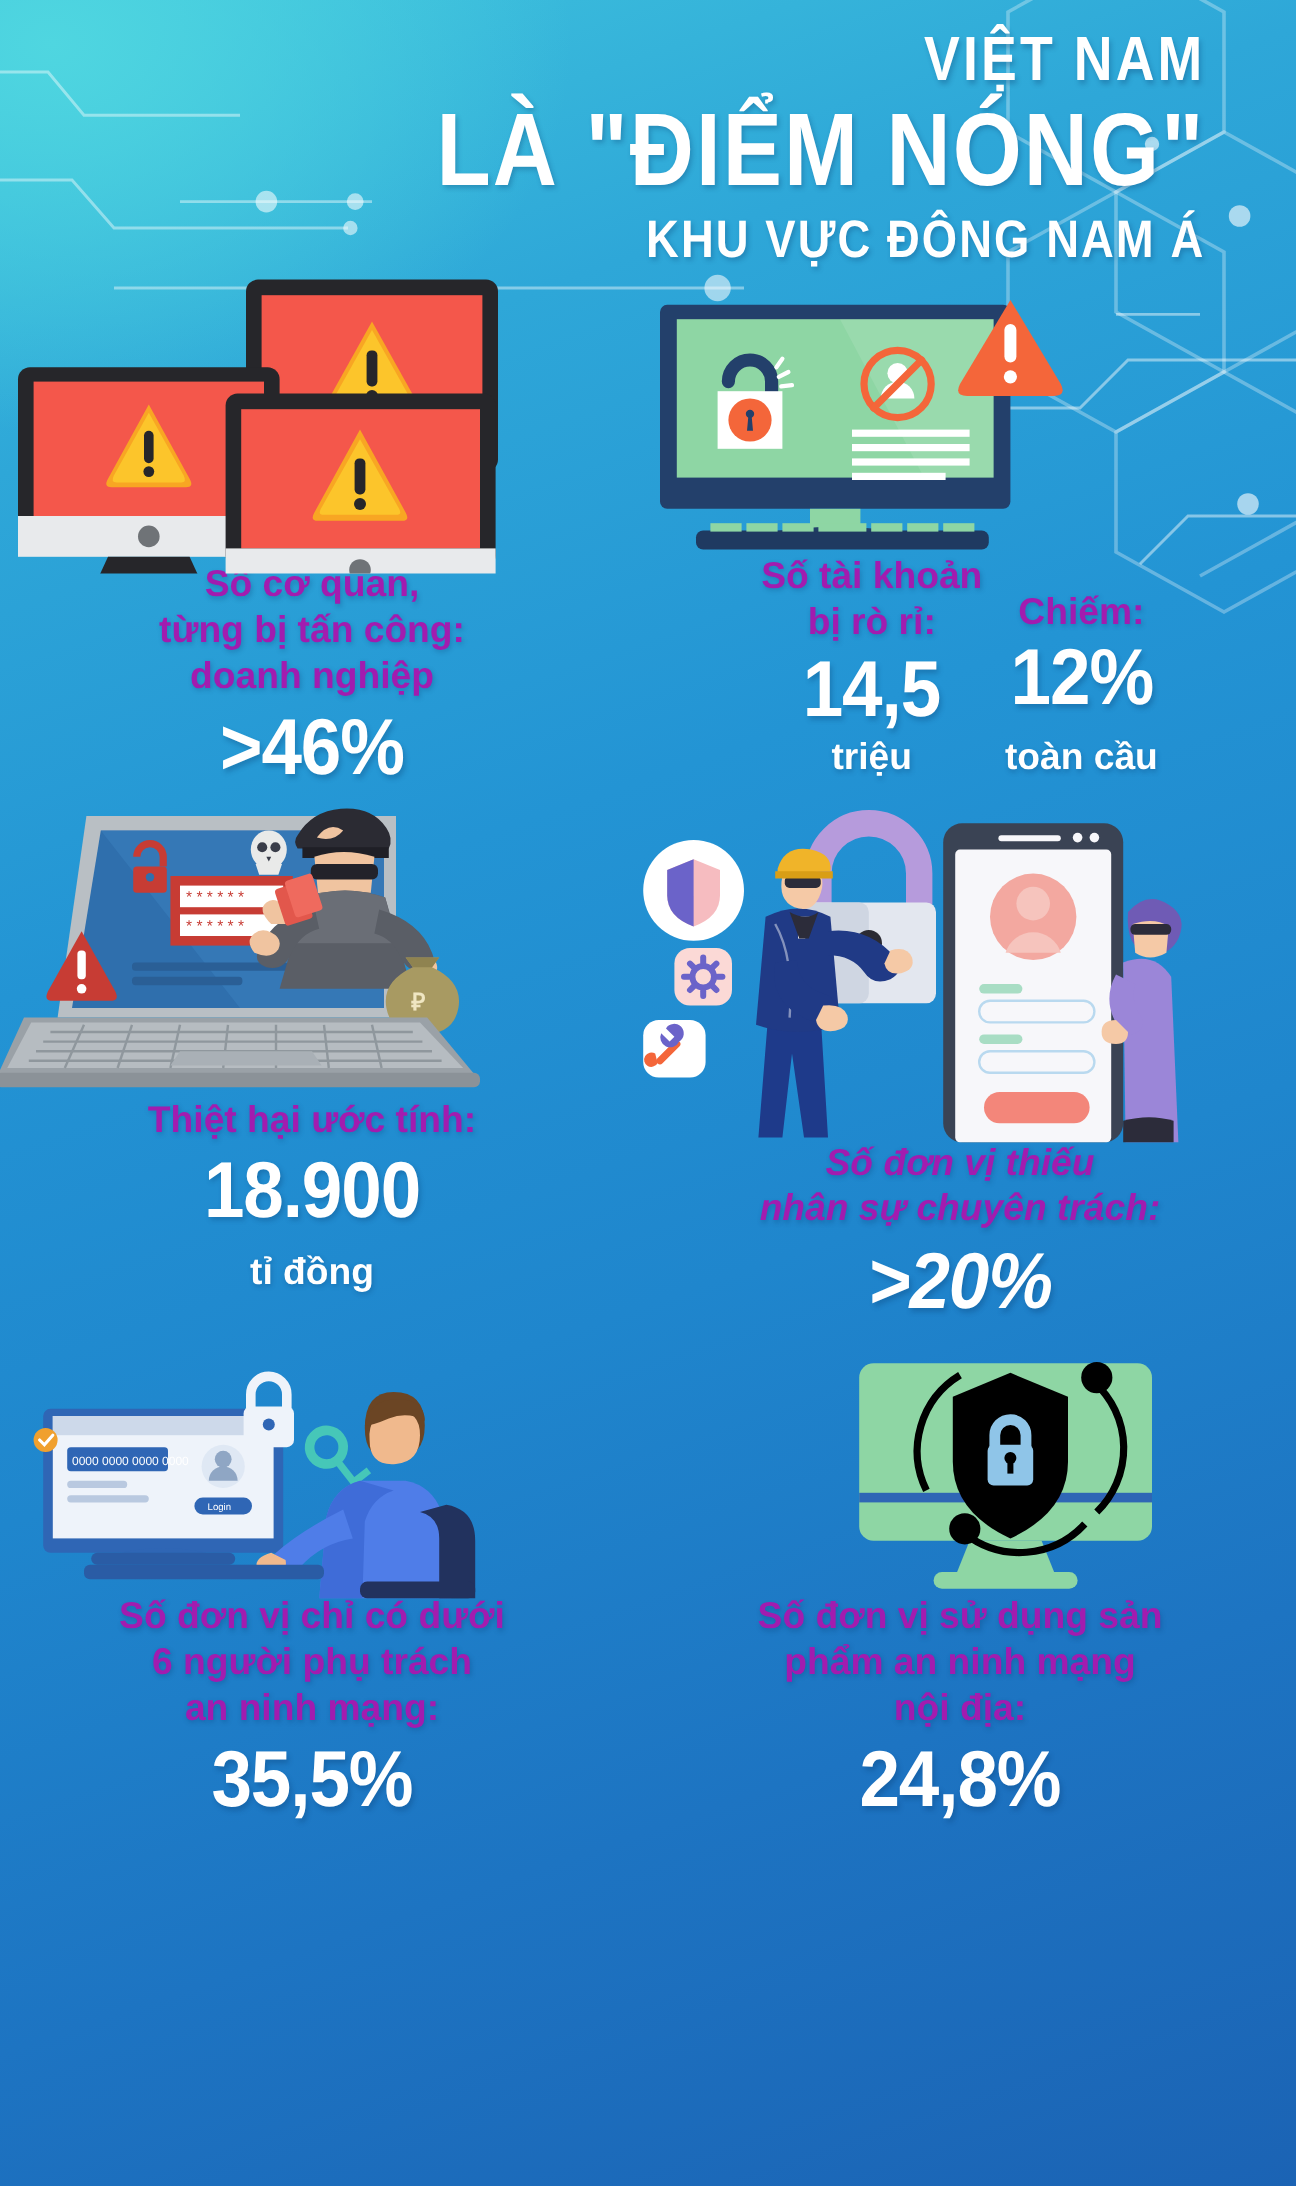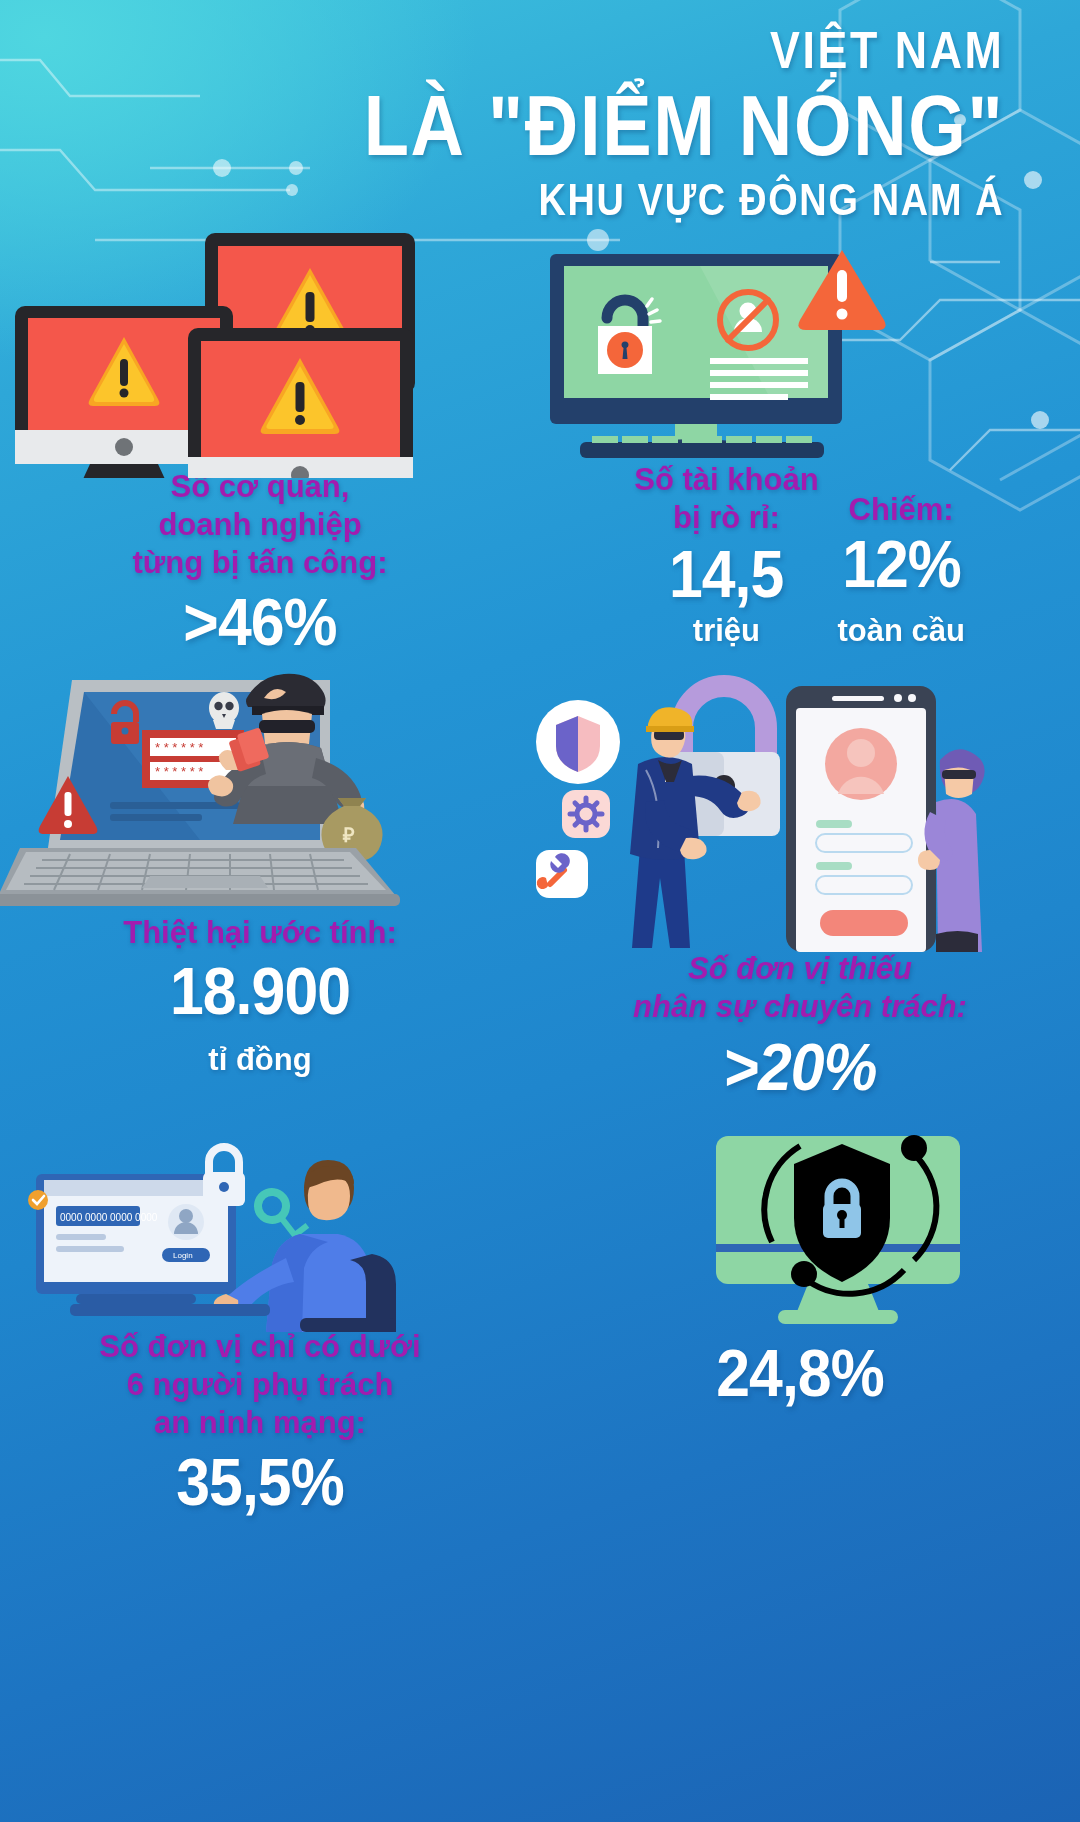--- a/index.html
+++ b/index.html
@@ -184,22 +184,22 @@
               <path d="M0 -42 L38 27 Q42 34 35 34 L-35 34 Q-42 34 -38 27 Z" fill="#f8a623"></path>
               <path d="M0 -34 L32 23 Q36 29 30 29 L-30 29 Q-36 29 -32 23 Z" fill="#fcc52b"></path>
               <rect x="-4.5" y="-18" width="9" height="30" rx="4" fill="#26262a"></rect>
               <circle cx="0" cy="20" r="5" fill="#26262a"></circle>
             </g>
           </g>
         </svg>
       </div>
       <div class="caption pad">
         <div>Số cơ quan,</div>
+        <div>từng bị tấn công:</div>
         <div>doanh nghiệp</div>
-        <div>từng bị tấn công:</div>
       </div>
       <div class="bignum" style="margin-top:8px;">&gt;46%</div>
     </div>
 
     <div class="cell r1-right">
       <div class="art r1-art-right">
         <svg viewBox="0 0 560 215" xmlns="http://www.w3.org/2000/svg">
 
           <rect x="30" y="8" width="292" height="170" rx="6" fill="#23406b"></rect>
           <rect x="44" y="20" width="264" height="132" fill="#8ed6a4"></rect>
@@ -556,17 +556,22 @@
               <g transform="translate(0,4)">
                 <path d="M-13 -4 l0 -10 a13 13 0 0 1 26 0 l0 10" fill="none" stroke="#8fc5e8" stroke-width="9"></path>
                 <rect x="-19" y="-6" width="38" height="34" rx="5" fill="#8fc5e8"></rect>
                 <circle cx="0" cy="5" r="5" fill="#000000"></circle>
                 <rect x="-2.5" y="5" width="5" height="13" fill="#000000"></rect>
               </g>
             </g>
           </g>
         </svg>
       </div>
+      <div class="caption" style="margin-top:-4px;">
+        <div>Số đơn vị sử dụng sản</div>
+        <div>phẩm an ninh mạng</div>
+        <div>nội địa:</div>
+      </div>
       <div class="bignum" style="margin-top:8px;">24,8%</div>
     </div>
   </div>
 
 </div>
 
 </body></html>

